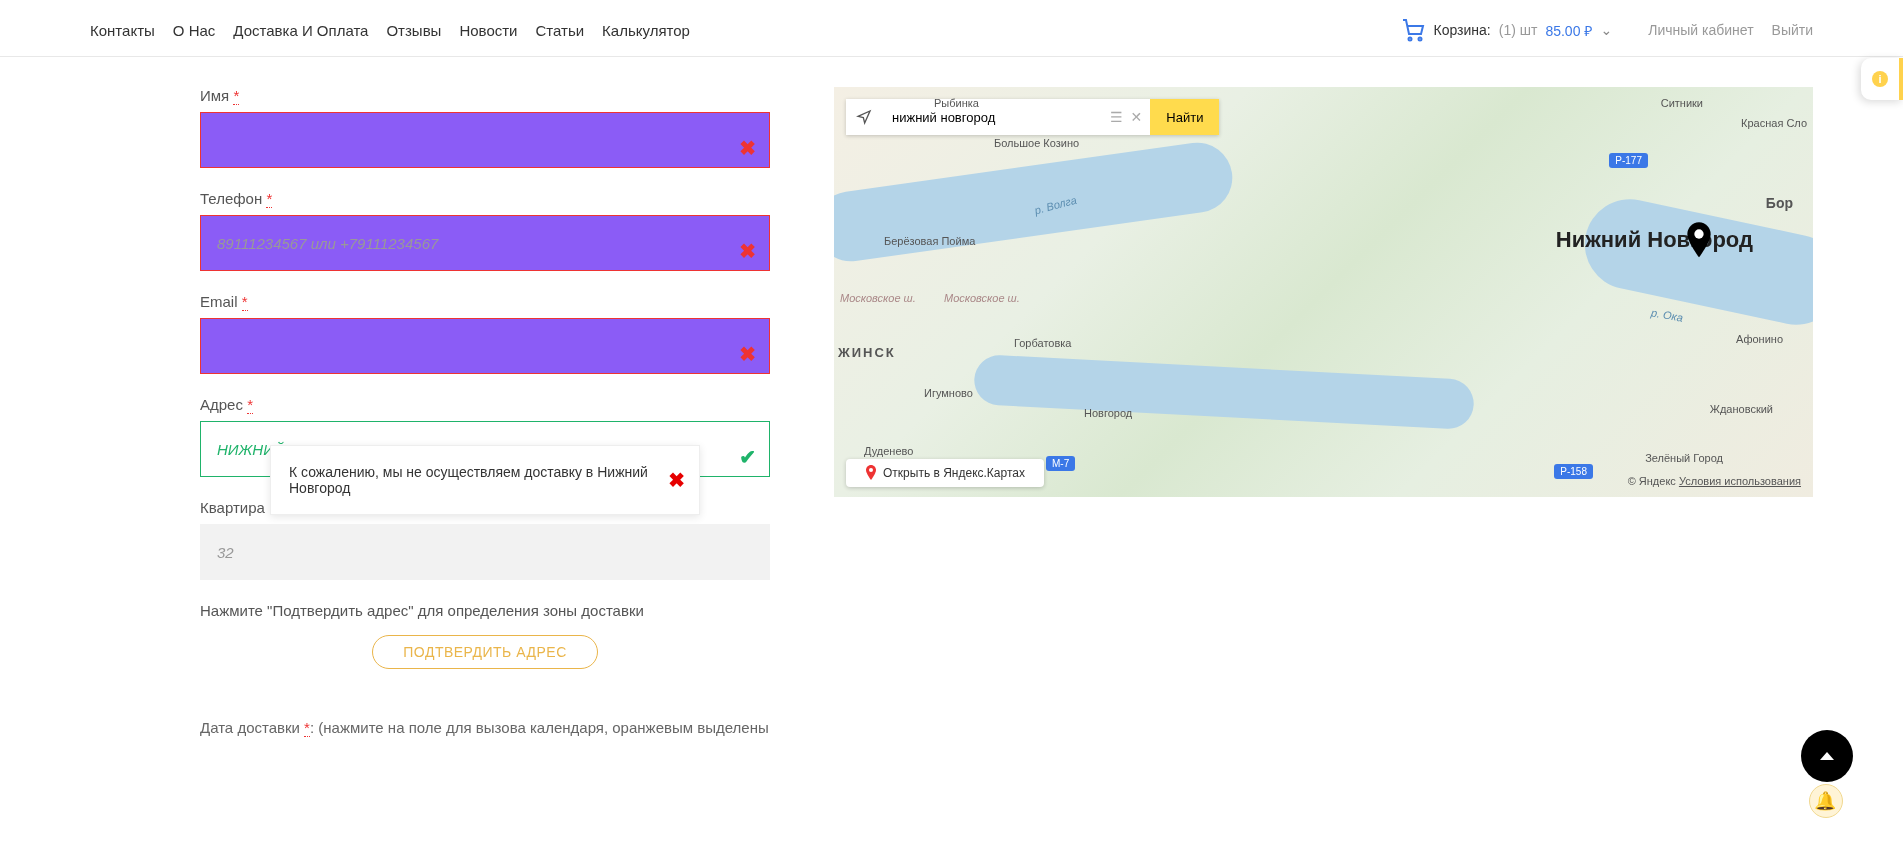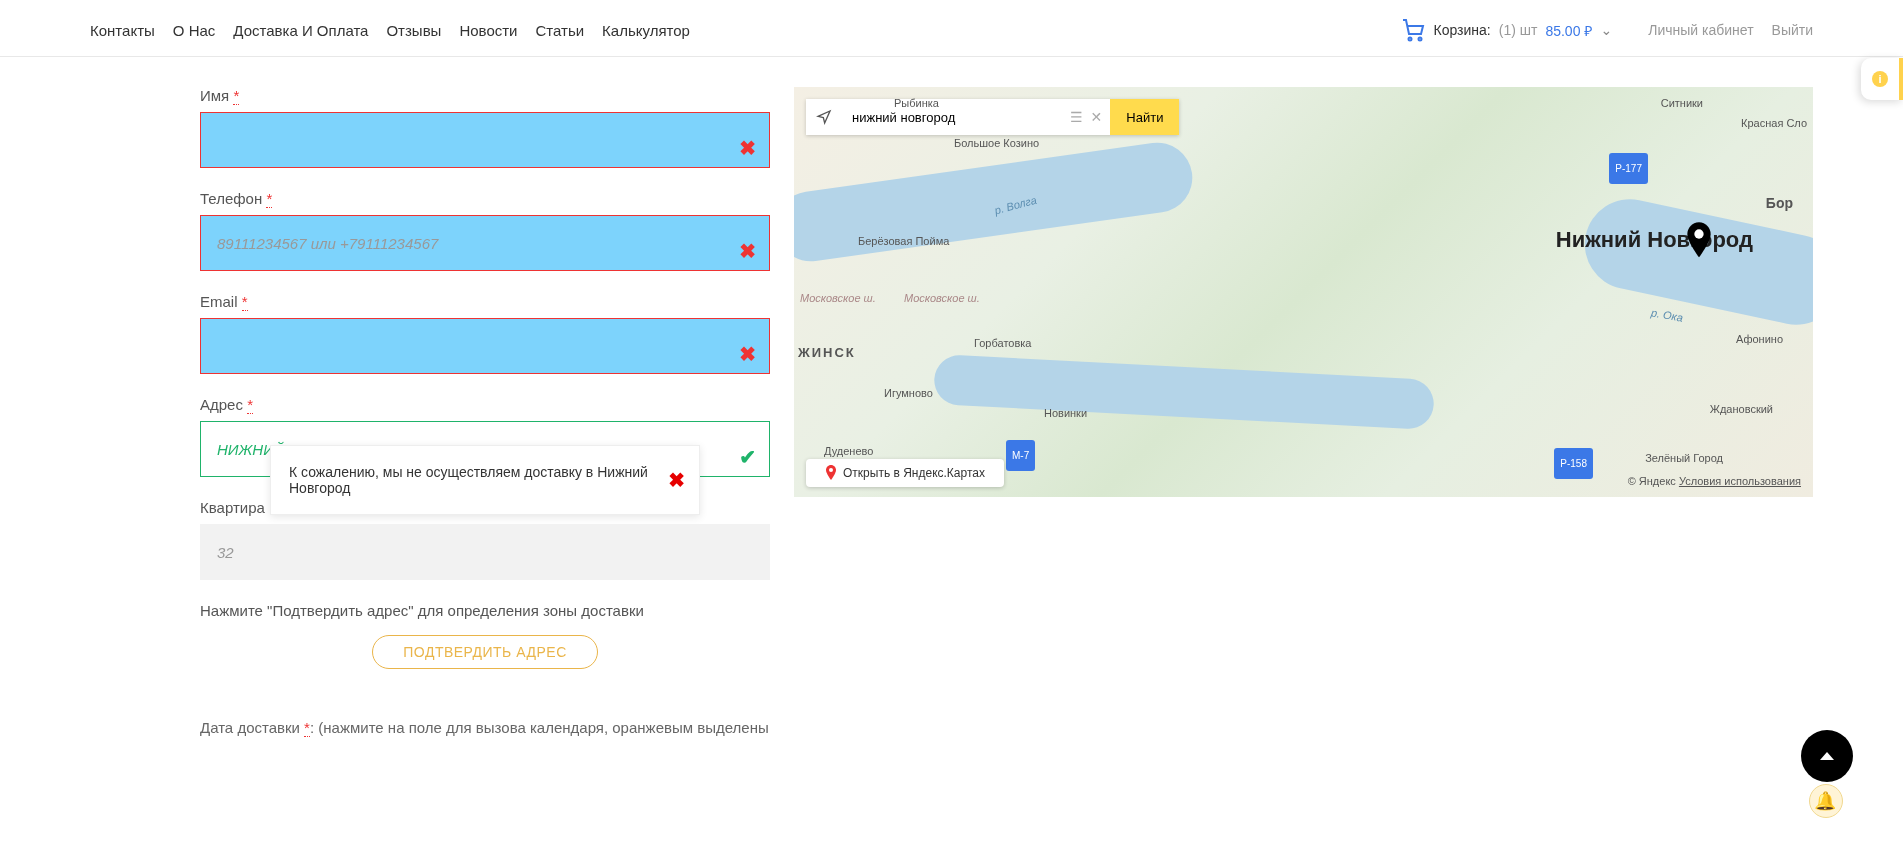--- a/index.html
+++ b/index.html
@@ -20,38 +20,38 @@
 .cart-label { color: #333; }
 .cart-count { color: #999; text-align: center; }
 .cart-price { color: #3b78e7; }
 .chev { color: #888; }
 .user-links { display: flex; gap: 18px; color: #999; }
 .user-links span { cursor: pointer; }
 
 .main {
   display: flex;
   padding: 30px 90px 40px 200px;
-  gap: 24px;
+  gap: 64px;
   position: relative;
 }
 .form-col { width: 570px; }
 .form-group { margin-bottom: 22px; position: relative; }
 .form-label { color: #555; font-size: 15px; display: inline-block; margin-bottom: 8px; }
 .req { color: #e33; border-bottom: 1px dotted #e33; }
 .form-input {
   width: 100%;
   height: 56px;
   padding: 0 48px 0 16px;
   font-size: 15px;
   border: 1px solid #ccc;
   background: #fff;
 }
 .form-input.error {
   border-color: #e33;
-  background: #7dd3fc;
+  background: #8b5cf6;
 }
 .form-input.valid {
   border-color: #1fb36a;
   background: #fff;
   color: #1fb36a;
   font-style: italic;
 }
 .form-input.plain { background: #f2f2f2; border-color: #f2f2f2; }
 .form-input::placeholder { color: #999; font-style: italic; }
 .input-status {
@@ -160,21 +160,21 @@
 }
 .map-pin {
   position: absolute;
   top: 135px; right: 100px;
 }
 .road-badge {
   position: absolute;
   background: #3b78e7;
   color: #fff;
   font-size: 10px;
-  padding: 10px 6px;
+  padding: 2px 6px;
   border-radius: 3px;
 }
 
 .map-bottomleft {
   position: absolute;
   bottom: 10px; left: 12px;
   background: #fff;
   padding: 6px 19px;
   font-size: 12px;
   border-radius: 4px;
@@ -339,27 +339,27 @@
       <svg class="map-pin" width="28" height="38" viewBox="0 0 24 32">
           <path d="M12 0C6 0 2 5 2 10c0 7 10 20 10 20s10-13 10-20c0-5-4-10-10-10z" fill="#000"></path>
           <circle cx="12" cy="10" r="4" fill="#fff"></circle>
         </svg>
 
       <span class="map-label-city" style="top:10px;left:100px">Рыбинка</span>
       <span class="map-label-city" style="top:10px;right:110px">Ситники</span>
       <span class="map-label-city" style="top:50px;left:160px">Большое Козино</span>
       <span class="map-label-city" style="top:30px;right:6px">Красная Сло</span>
       <span class="map-label-city" style="top:108px;right:20px;font-size:14px;font-weight:bold">Бор</span>
-      <span class="map-label-city" style="top:148px;left:64px">Берёзовая Пойма</span>
+      <span class="map-label-city" style="top:148px;left:50px">Берёзовая Пойма</span>
       <span class="map-label-city" style="top:205px;left:6px;font-style:italic;color:#a88">Московское ш.</span>
       <span class="map-label-city" style="top:205px;left:110px;font-style:italic;color:#a88">Московское ш.</span>
       <span class="map-label-city" style="top:250px;left:180px">Горбатовка</span>
       <span class="map-label-city" style="top:246px;right:30px">Афонино</span>
       <span class="map-label-city" style="top:300px;left:90px">Игумново</span>
-      <span class="map-label-city" style="top:320px;left:250px">Новинки</span>
+      <span class="map-label-city" style="top:320px;left:250px">Новгород</span>
       <span class="map-label-city" style="top:316px;right:40px">Ждановский</span>
       <span class="map-label-city" style="top:358px;left:30px">Дуденево</span>
       <span class="map-label-city" style="top:365px;right:90px">Зелёный Город</span>
       <span class="map-label-city" style="top:258px;left:4px;font-size:13px;font-weight:bold;letter-spacing:2px">ЖИНСК</span>
       <span class="map-label-city" style="top:112px;left:200px;font-style:italic;color:#5b8db0;transform:rotate(-15deg)">р. Волга</span>
       <span class="map-label-city" style="top:222px;right:130px;font-style:italic;color:#5b8db0;transform:rotate(10deg)">р. Ока</span>
 
       <span class="road-badge" style="top:66px;right:165px">Р-177</span>
       <span class="road-badge" style="bottom:26px;left:212px">М-7</span>
       <span class="road-badge" style="bottom:18px;right:220px">Р-158</span>

